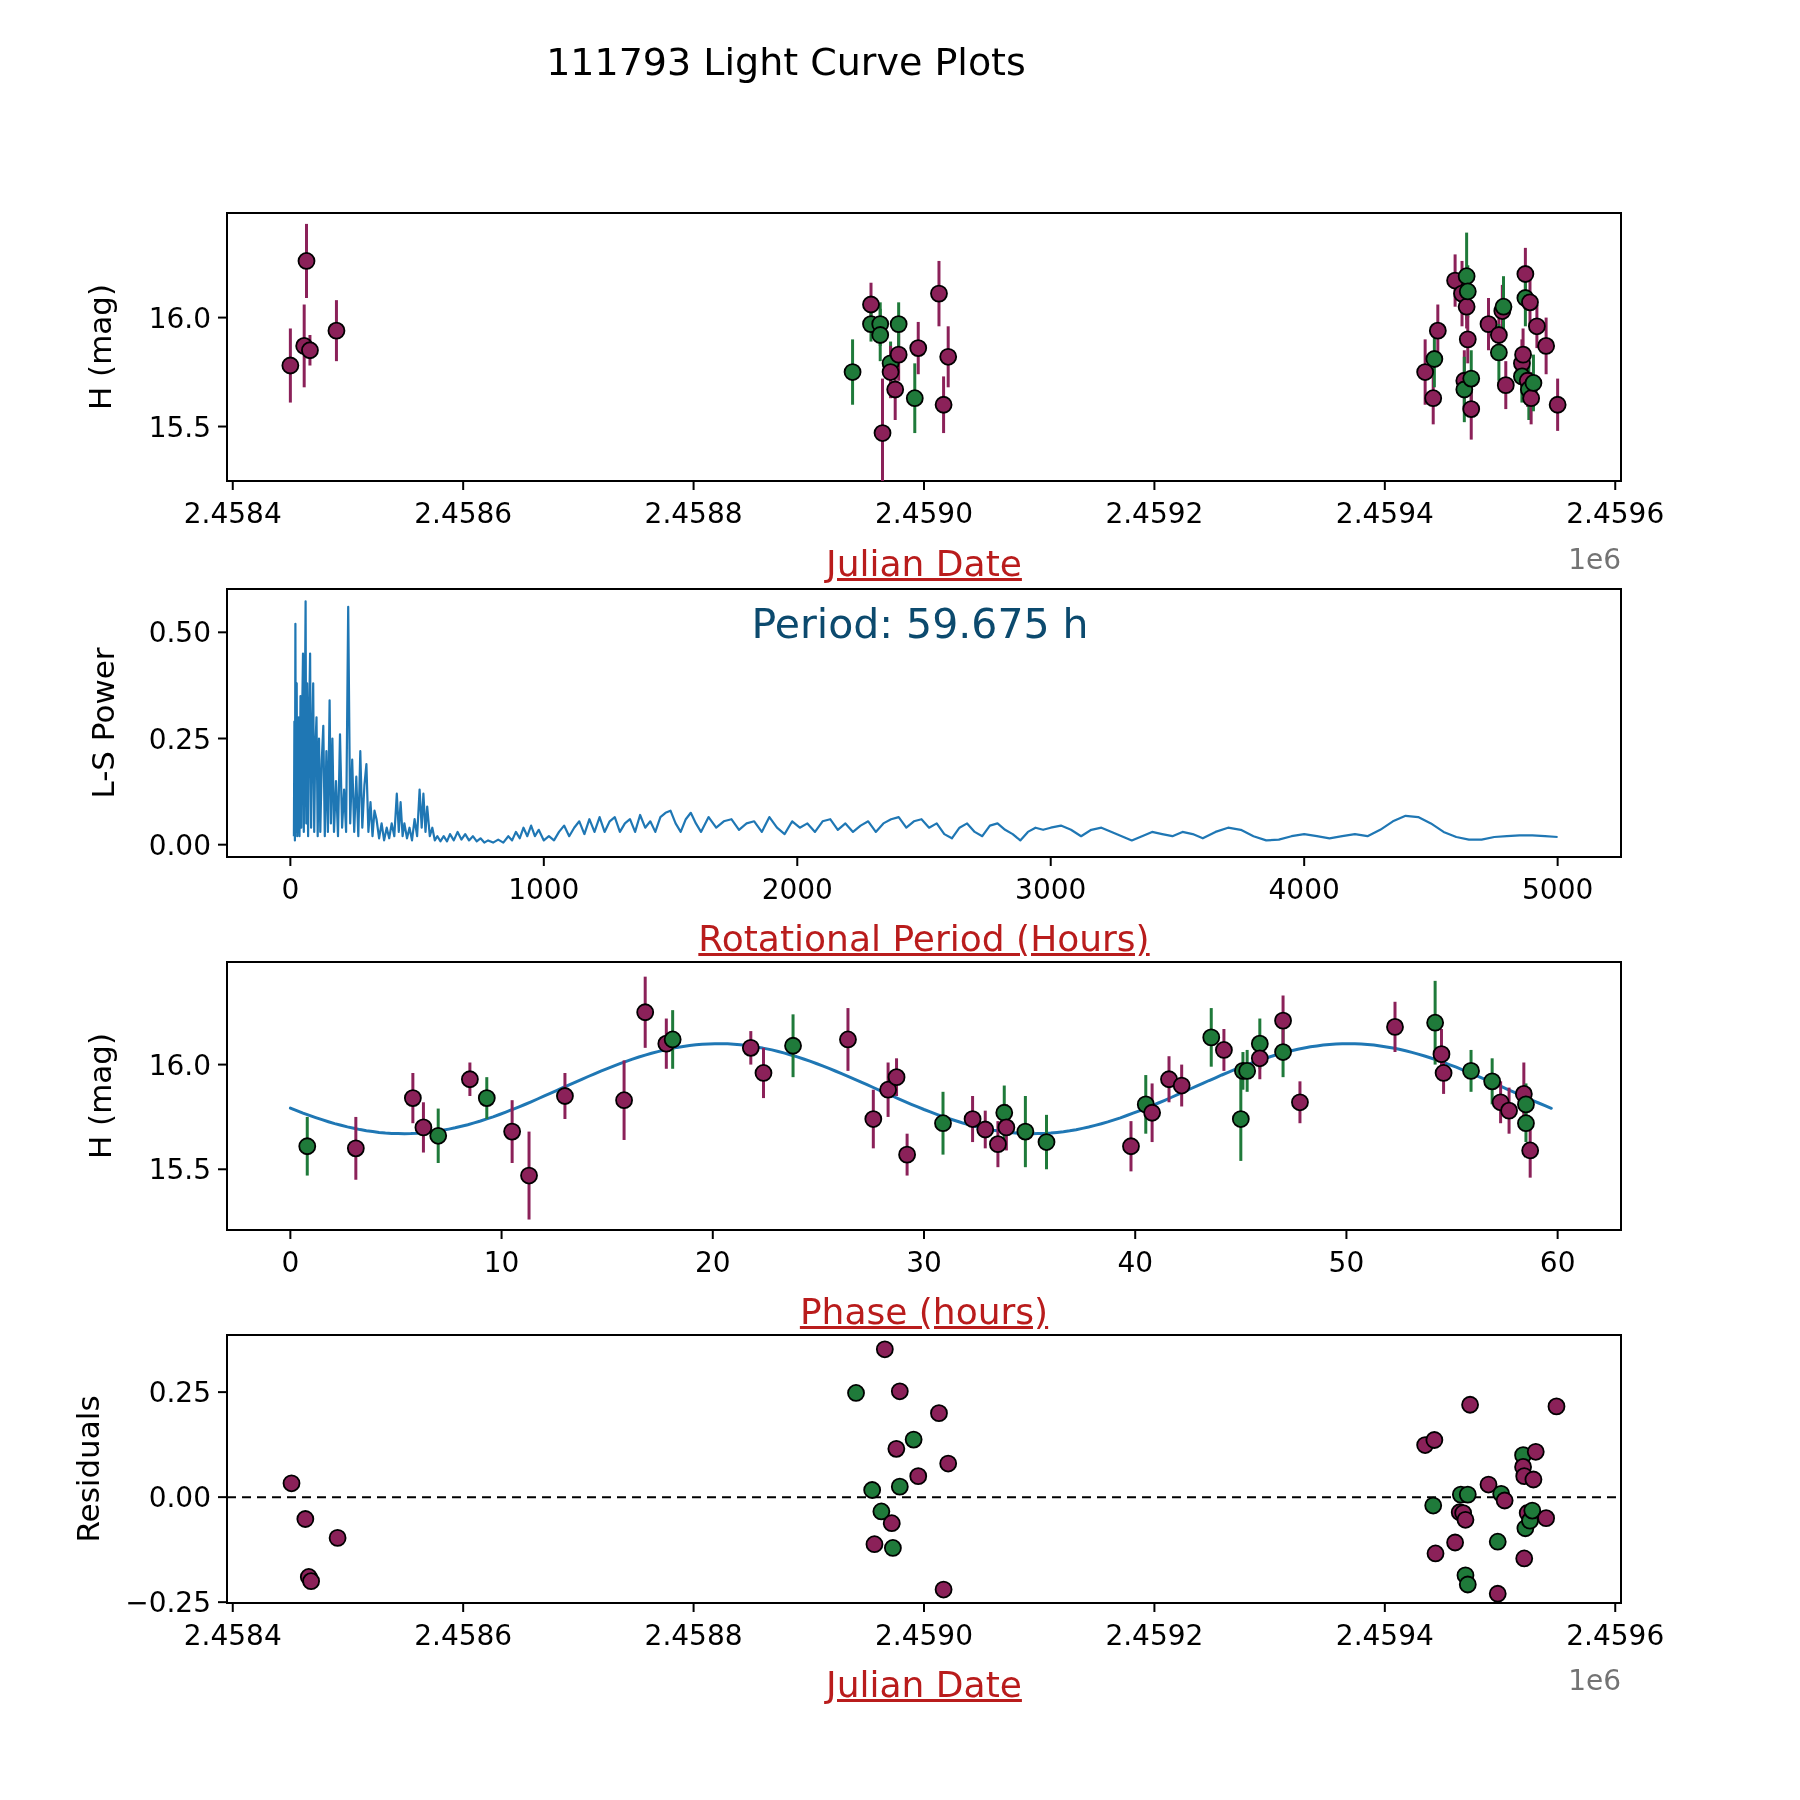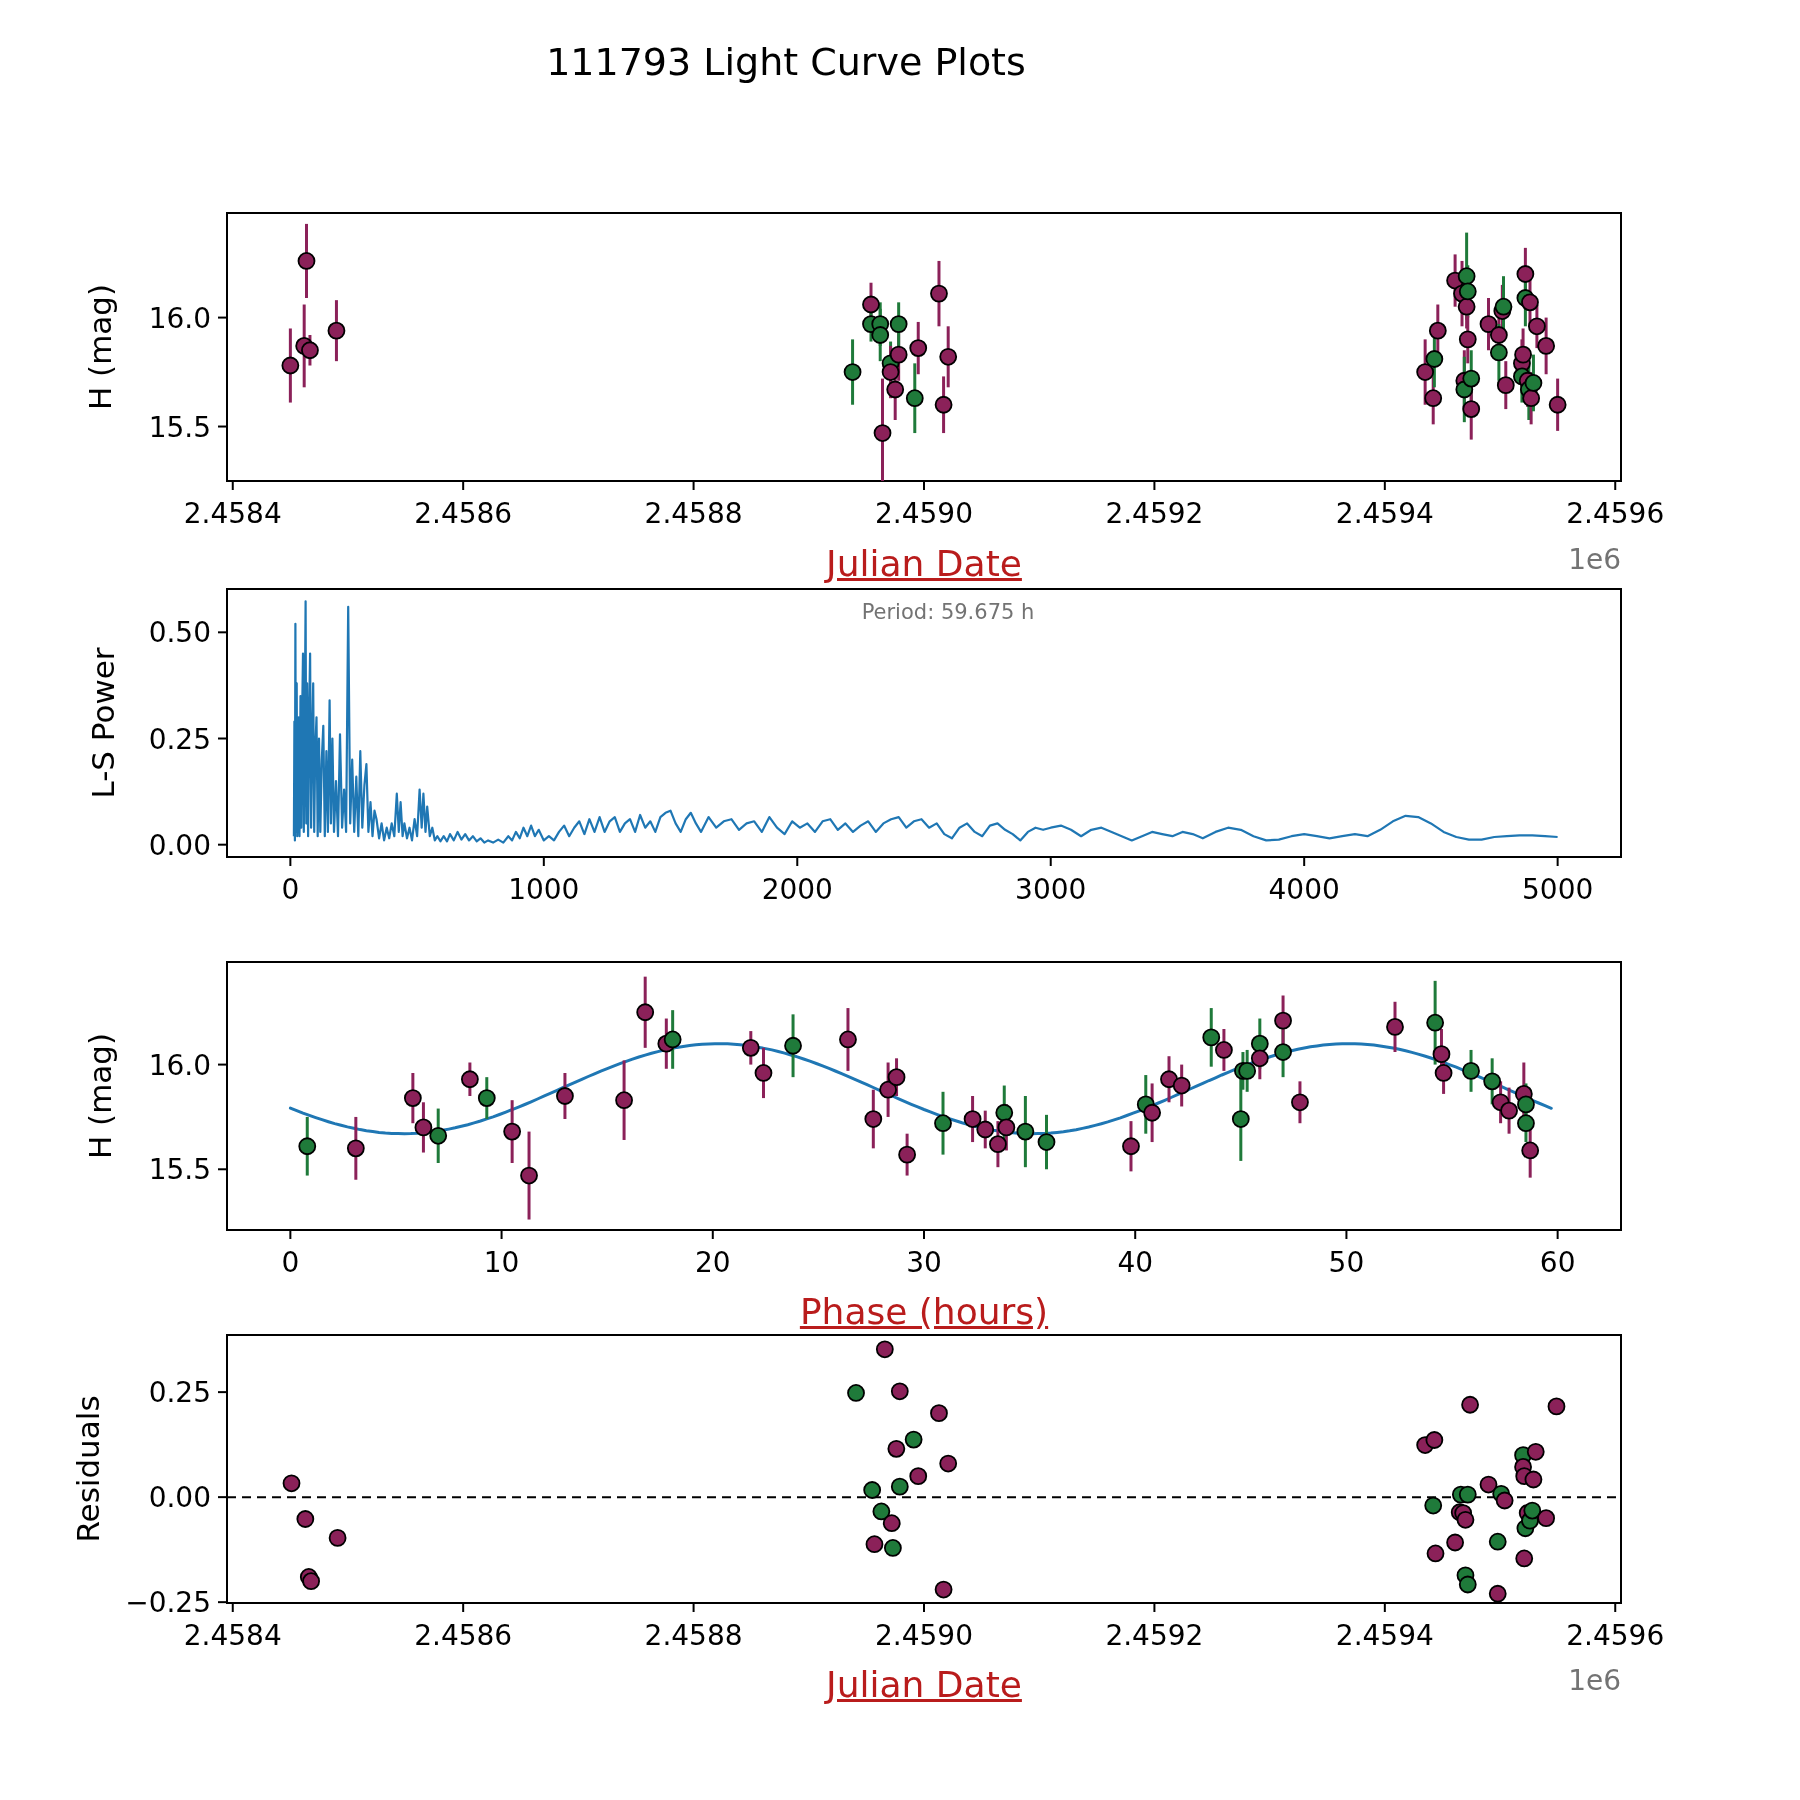--- a/index.html
+++ b/index.html
@@ -21,21 +21,21 @@
   .ylabel{
     position:absolute;transform:translate(-50%,-50%) rotate(-90deg);
     font-size:31px;color:#000;white-space:nowrap;
   }
   .offset-label{
     position:absolute;left:1621px;transform:translateX(-100%);
     font-size:28px;color:#737373;white-space:nowrap;
   }
   .annotation{
     position:absolute;left:920px;top:600px;transform:translateX(-50%);
-    font-size:21px;color:#737373;white-space:nowrap;margin-left:28px;
+    font-size:41px;color:#0c4a6e;white-space:nowrap;
   }
   svg{position:absolute;display:block;}
   .axes-data{overflow:hidden;}
 </style>
 </head>
 <body>
 
 <div id="figure">
   <div class="fig-title">111793 Light Curve Plots</div>
 
@@ -417,20 +417,21 @@
         <circle cx="1302.986776859504" cy="185.6677115987461" r="8" fill="#1f7a3a" stroke="#000" stroke-width="1.8"></circle>
         <circle cx="1305.290909090909" cy="175.58620689655163" r="8" fill="#1f7a3a" stroke="#000" stroke-width="1.8"></circle>
         <circle cx="1306.4429752066117" cy="144.50156739811905" r="8" fill="#8b2159" stroke="#000" stroke-width="1.8"></circle>
         <circle cx="1308.7471074380164" cy="116.77742946708463" r="8" fill="#8b2159" stroke="#000" stroke-width="1.8"></circle>
         <circle cx="1319.1157024793388" cy="183.14733542319755" r="8" fill="#8b2159" stroke="#000" stroke-width="1.8"></circle>
         <circle cx="1329.4842975206611" cy="71.41065830721004" r="8" fill="#8b2159" stroke="#000" stroke-width="1.8"></circle>
       </g>
     </svg>
 
   <div class="xlabel" style="top:543px;">Julian Date</div>
+  <div class="xlabel" style="top:918px;">Rotational Period (Hours)</div>
   <div class="xlabel" style="top:1291px;text-align:right;">Phase (hours)</div>
   <div class="xlabel" style="top:1664px;">Julian Date</div>
 
   <div class="ylabel" style="left:100px;top:347px;">H (mag)</div>
   <div class="ylabel" style="left:103px;top:723px;">L-S Power</div>
   <div class="ylabel" style="left:100px;top:1096px;">H (mag)</div>
   <div class="ylabel" style="left:88px;top:1469px;">Residuals</div>
 
   <div class="offset-label" style="top:543px;">1e6</div>
   <div class="offset-label" style="top:1664px;">1e6</div>

